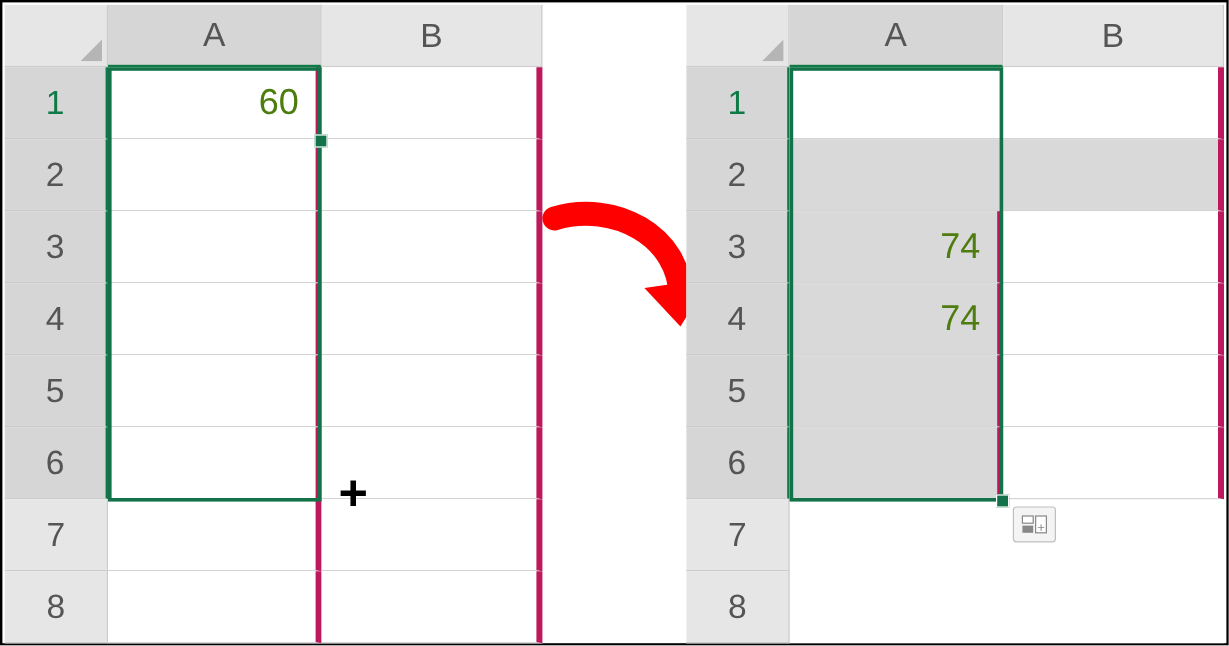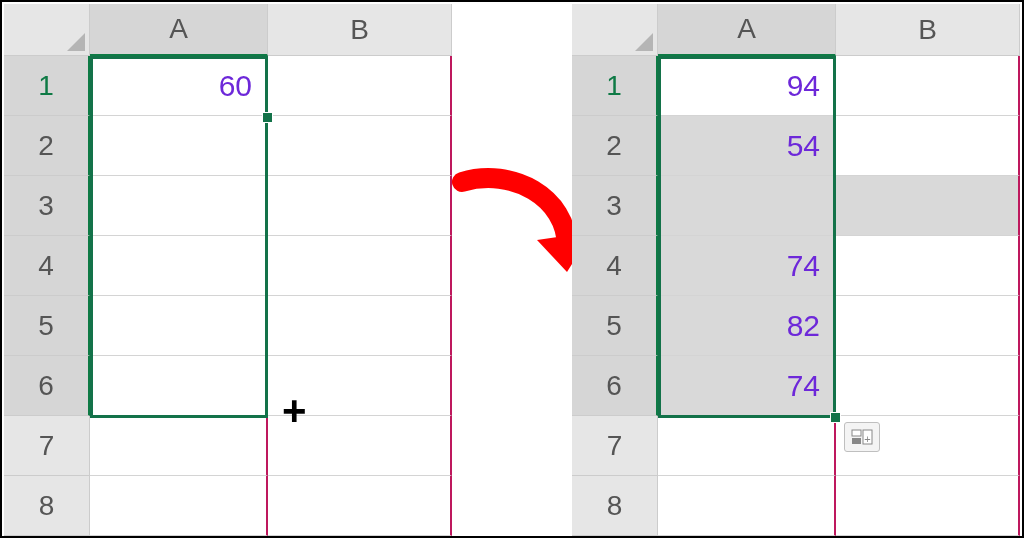--- a/index.html
+++ b/index.html
@@ -12,21 +12,21 @@
   .colhdrs{position:absolute;left:86px;top:0;right:0;height:52px;display:flex;}
   .colhdr{flex:0 0 178px;background:#e6e6e6;border-right:1px solid #ccc;border-bottom:1px solid #ccc;box-sizing:border-box;display:flex;align-items:center;justify-content:center;font-size:28px;color:#555;}
   .colhdr:last-child{flex:1 1 auto;}
   .colhdr.sel{background:#d6d6d6;border-bottom:2px solid #0e7a45;}
   .rowhdrs{position:absolute;left:0;top:52px;width:86px;bottom:0;}
   .rowhdr{height:60px;background:#e6e6e6;border-right:1px solid #ccc;border-bottom:1px solid #ccc;box-sizing:border-box;display:flex;align-items:center;justify-content:center;font-size:28px;color:#555;}
   .rowhdr.sel{background:#d6d6d6;border-right:2px solid #0e7a45;}
   .rowhdr.active{color:#0e7a45;font-weight:400;}
   .cells{position:absolute;left:86px;top:52px;right:0;bottom:0;}
   .crow{height:60px;display:flex;}
-  .cell{flex:0 0 178px;border-right:2px solid #be185d;border-bottom:1px solid #d4d4d4;box-sizing:border-box;display:flex;align-items:center;justify-content:flex-end;padding-right:14px;font-size:30px;color:#6d28d9;background:#fff;}
+  .cell{flex:0 0 178px;border-right:5px solid #be185d;border-bottom:1px solid #d4d4d4;box-sizing:border-box;display:flex;align-items:center;justify-content:flex-end;padding-right:14px;font-size:30px;color:#4d7c0f;background:#fff;}
   .cell:last-child{flex:1 1 auto;}
   
   .panel.right .crow:nth-child(n+2):nth-child(-n+6) .cell:first-child{background:#d9d9d9;}
   
   .selbox{position:absolute;border:3px solid #137249;box-sizing:border-box;pointer-events:none;}
   .panel.left  .selbox{left:86px;top:52px;width:178px;height:362px;}
   .panel.right .selbox{left:86px;top:52px;width:178px;height:362px;}
   .selhandle{position:absolute;width:9px;height:9px;background:#137249;border:1px solid #fff;}
   .panel.left  .selhandle{left:258px;top:108px;} 
   .panel.right .selhandle{left:258px;top:408px;} 
@@ -121,36 +121,27 @@
       <div class="rowhdr sel">2</div>
       <div class="rowhdr sel">3</div>
       <div class="rowhdr sel">4</div>
       <div class="rowhdr sel">5</div>
       <div class="rowhdr sel">6</div>
       <div class="rowhdr">7</div>
       <div class="rowhdr">8</div>
     </div>
     <div class="cells">
       <div class="crow">
-          <div class="cell">94</div>
-          <div class="cell"></div>
-        </div>
-      <div class="crow">
-          <div class="cell">54</div>
           <div class="cell"></div>
         </div>
       <div class="crow">
           <div class="cell"></div>
         </div>
       <div class="crow">
           <div class="cell">74</div>
-          <div class="cell"></div>
-        </div>
-      <div class="crow">
-          <div class="cell">82</div>
           <div class="cell"></div>
         </div>
       <div class="crow">
           <div class="cell">74</div>
           <div class="cell"></div>
         </div>
       <div class="crow">
           <div class="cell"></div>
           <div class="cell"></div>
         </div>

